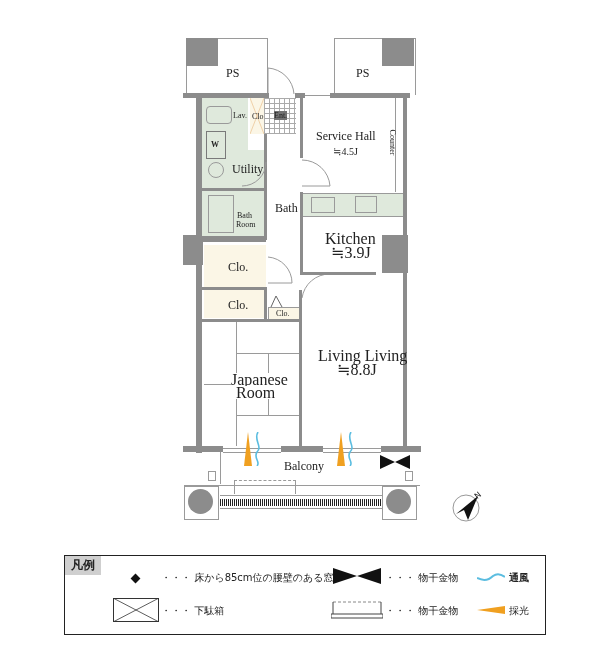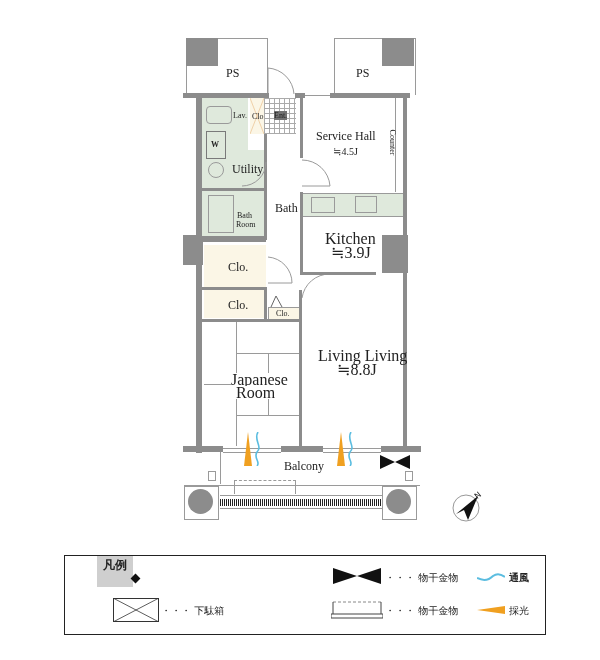--- a/index.html
+++ b/index.html
@@ -8,22 +8,22 @@
   .abs { position:absolute; }
   .wall { position:absolute; background:#8c8c8c; }
   .room { position:absolute; }
   .lbl { position:absolute; text-align:center; font-size:16px; line-height:13px; color:#222; white-space:nowrap; }
   .lbl.sm { font-size:12px; line-height:10px; }
   .lbl.xs { font-size:8px; line-height:9px; }
   .green { background:#dfe9dc; }
   .cream { background:#fbf6e6; }
   .thin { position:absolute; background:#9a9a9a; }
   .legend { position:absolute; left:64px; top:555px; width:480px; height:78px; border:1px solid #222; background:#fff; }
-  .legend .title { position:absolute; left:0; top:0; width:36px; height:31px; background:#cfcfcf;
-                   font-size:12px; font-weight:bold; line-height:19px; text-align:center;margin-left:32px; }
+  .legend .title { position:absolute; left:0; top:0; width:36px; height:19px; background:#cfcfcf;
+                   font-size:12px; font-weight:bold; line-height:19px; text-align:center; }
   .legend .txt { position:absolute; font-size:10px; line-height:12px; white-space:nowrap; font-family:"DejaVu Sans", sans-serif; color:#222; }
 </style>
 </head>
 <body>
 
 <div class="abs" style="left:0;top:0;width:600px;height:545px;">
 
   <div class="abs" style="left:186px;top:38px;width:80px;height:56px;border:1px solid #9a9a9a;border-bottom:none;background:#fff;"></div>
   <div class="wall" style="left:186px;top:38px;width:32px;height:28px;background:#8c8c8c;"></div>
   <div class="lbl sm" style="left:226px;top:68px;">PS</div>
@@ -180,20 +180,21 @@
     <circle cx="16" cy="18" r="13" fill="none" stroke="#999" stroke-width="1"></circle>
     <polygon points="28,6 6,24 14,20 18,30" fill="#111"></polygon>
   </svg>
   <div class="lbl xs" style="left:475px;top:491px;font-family:'DejaVu Sans',sans-serif;transform:rotate(-40deg);">N</div>
 </div>
 
 <div class="legend">
   <div class="title">凡例</div>
 
   <div class="abs" style="left:67px;top:19px;width:7px;height:7px;background:#111;transform:rotate(45deg);"></div>
+  <div class="txt" style="left:96px;top:16px;">・・・ 床から85cm位の腰壁のある窓</div>
 
   <svg class="abs" style="left:268px;top:12px;" width="48" height="16">
     <polygon points="0,0 24,8 0,16" fill="#111"></polygon>
     <polygon points="48,0 24,8 48,16" fill="#111"></polygon>
   </svg>
   <div class="txt" style="left:320px;top:16px;">・・・ 物干金物</div>
 
   <svg class="abs" style="left:412px;top:16px;" width="28" height="10">
     <path d="M0 6 C6 9, 12 8, 16 4 C20 1, 24 2, 28 5" fill="none" stroke="#5bbde0" stroke-width="2"></path>
   </svg>

